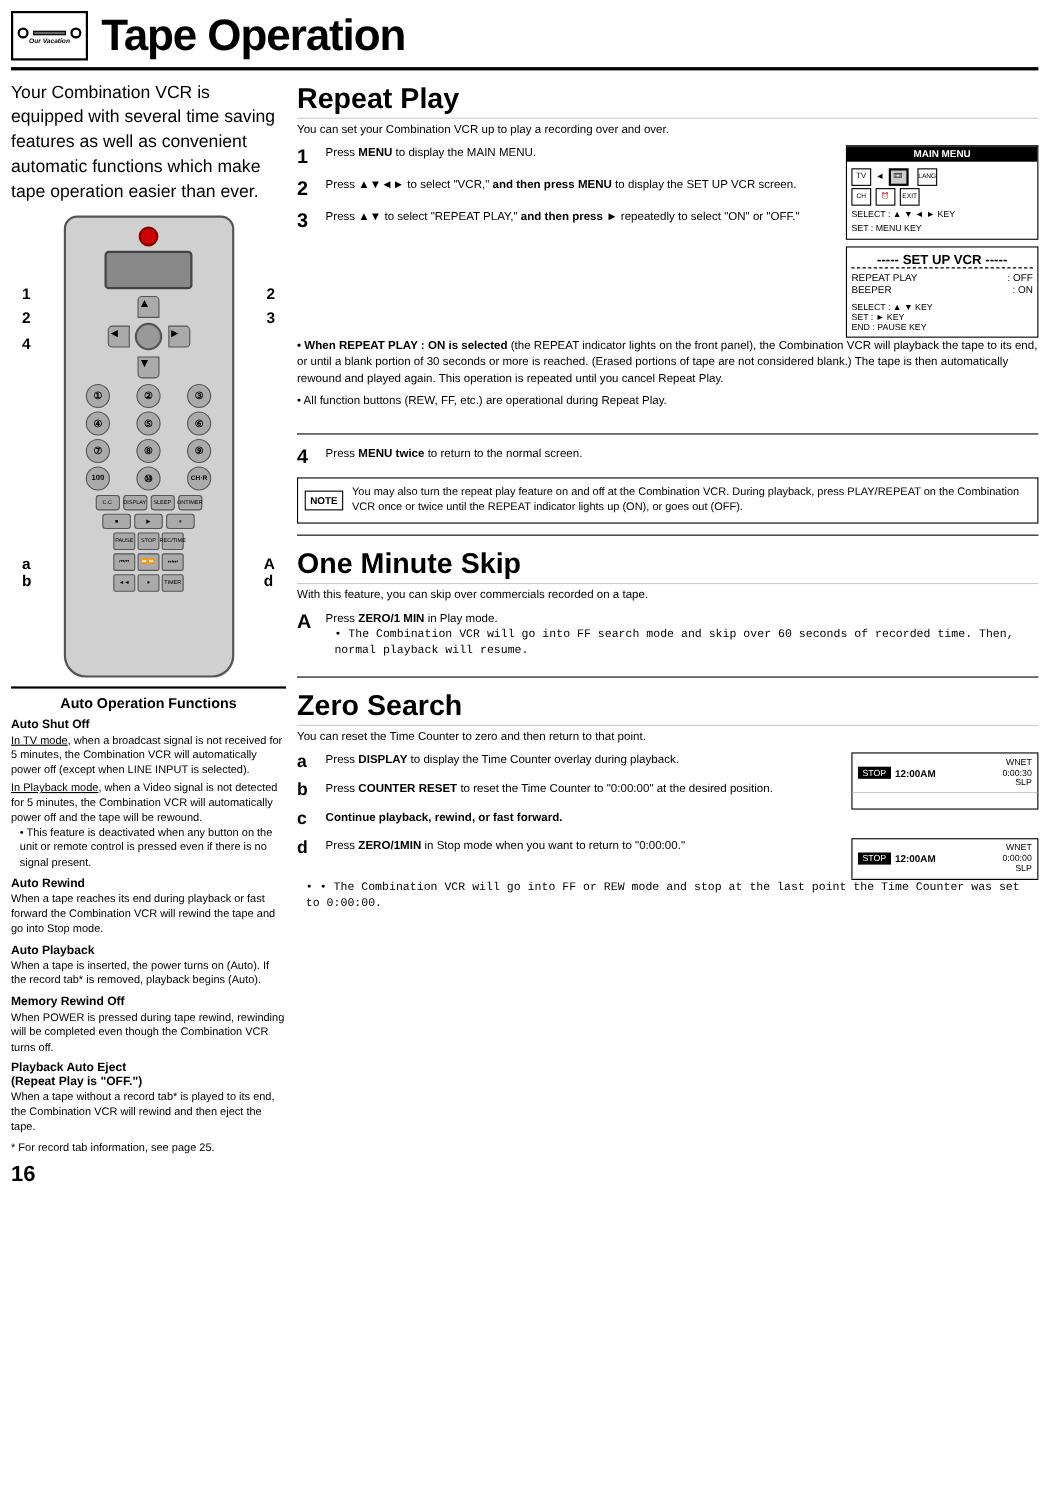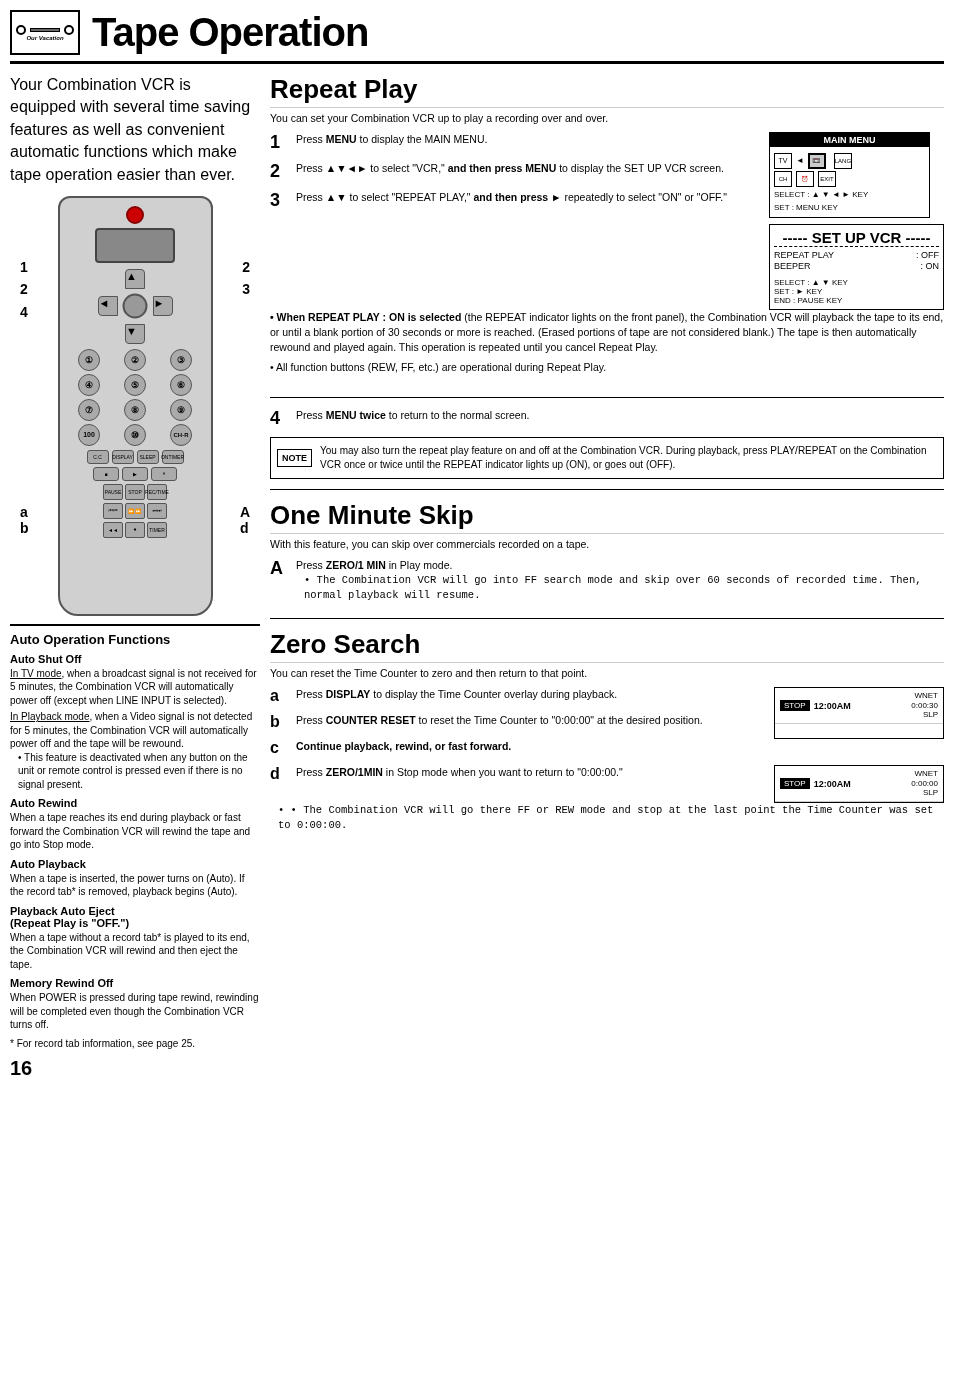--- a/index.html
+++ b/index.html
@@ -208,21 +208,21 @@
     }
     
     .auto-section {
       border-top: 2px solid #000;
       padding-top: 6px;
       margin-top: 8px;
     }
     .auto-section h3 {
       font-size: 13px;
       font-weight: bold;
-      text-align: left;
+      text-align: center;
       margin-bottom: 6px;
     }
     .auto-subsection h4 {
       font-size: 11px;
       font-weight: bold;
       margin-top: 6px;
       margin-bottom: 2px;
     }
     .auto-subsection p {
       font-size: 10px;
@@ -279,21 +279,21 @@
     }
     .step-row {
       display: flex;
       gap: 10px;
       align-items: flex-start;
     }
     .step-text-area {
       flex: 1;
     }
     .menu-box {
-      width: 161px;
+      width: 175px;
       border: 1px solid #000;
       font-size: 9px;
       flex-shrink: 0;
     }
     .menu-box-title {
       background: #000;
       color: #fff;
       text-align: center;
       padding: 2px;
       font-weight: bold;
@@ -330,21 +330,21 @@
       border: 1px solid #000;
       padding: 4px;
       font-size: 9px;
       width: 175px;
       flex-shrink: 0;
     }
     .setup-box-title {
       border-bottom: 1px dashed #000;
       font-weight: bold;
       margin-bottom: 3px;
-      font-size: 15px;
+      font-size: 12px;
       text-align: center;
     }
     .setup-row {
       display: flex;
       justify-content: space-between;
       font-size: 9px;
       margin-bottom: 1px;
     }
     .bullet-text {
       font-size: 10.5px;
@@ -527,27 +527,27 @@
         <h4>Auto Rewind</h4>
         <p>When a tape reaches its end during playback or fast forward the Combination VCR will rewind the tape and go into Stop mode.</p>
       </div>
 
       <div class="auto-subsection">
         <h4>Auto Playback</h4>
         <p>When a tape is inserted, the power turns on (Auto). If the record tab* is removed, playback begins (Auto).</p>
       </div>
 
       <div class="auto-subsection">
+        <h4>Memory Rewind Off</h4>
+        <p>When POWER is pressed during tape rewind, rewinding will be completed even though the Combination VCR turns off.</p>
+      </div>
+
+      <div class="auto-subsection">
         <h4>Playback Auto Eject<br>(Repeat Play is "OFF.")</h4>
         <p>When a tape without a record tab* is played to its end, the Combination VCR will rewind and then eject the tape.</p>
-      </div>
-
-      <div class="auto-subsection">
-        <h4>Memory Rewind Off</h4>
-        <p>When POWER is pressed during tape rewind, rewinding will be completed even though the Combination VCR turns off.</p>
       </div>
 
       <p style="font-size:10px; margin-top:6px;">* For record tab information, see page 25.</p>
     </div>
 
     <div class="page-num">16</div>
   </div>
 
   <div class="right-col">
 
@@ -716,17 +716,17 @@
             <div class="display-time">12:00AM</div>
             <div class="display-right">
               <span>WNET</span><br>
               <span>0:00:00</span><br>
               <span>SLP</span>
             </div>
           </div>
         </div>
       </div>
 
-      <div class="bullet-text">• The Combination VCR will go there FF or REW mode and stop at the last point the Time Counter was set to 0:00:00.</div>
+      <div class="bullet-text">• The Combination VCR will go into FF or REW mode and stop at the last point the Time Counter was set to 0:00:00.</div>
     </div>
 
   </div>
 </div>
 
 </body></html>

